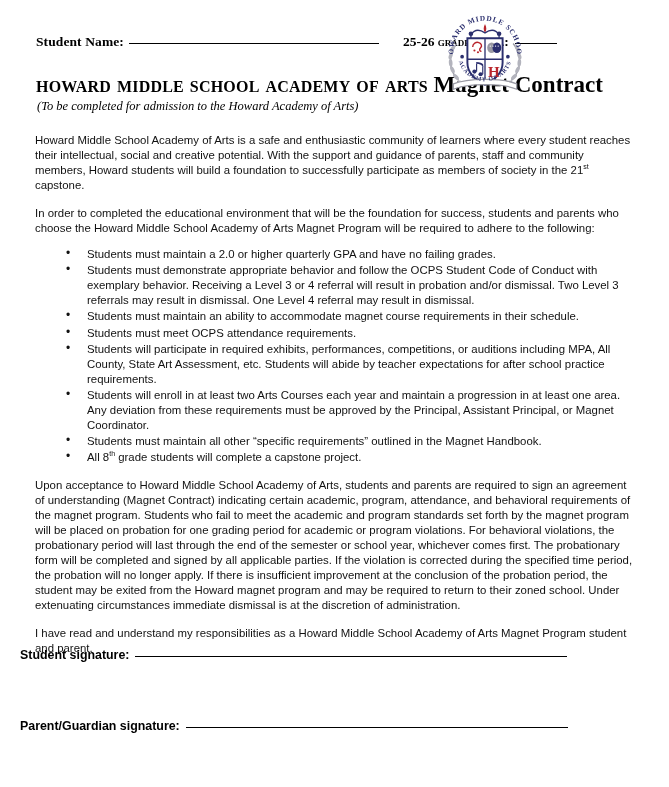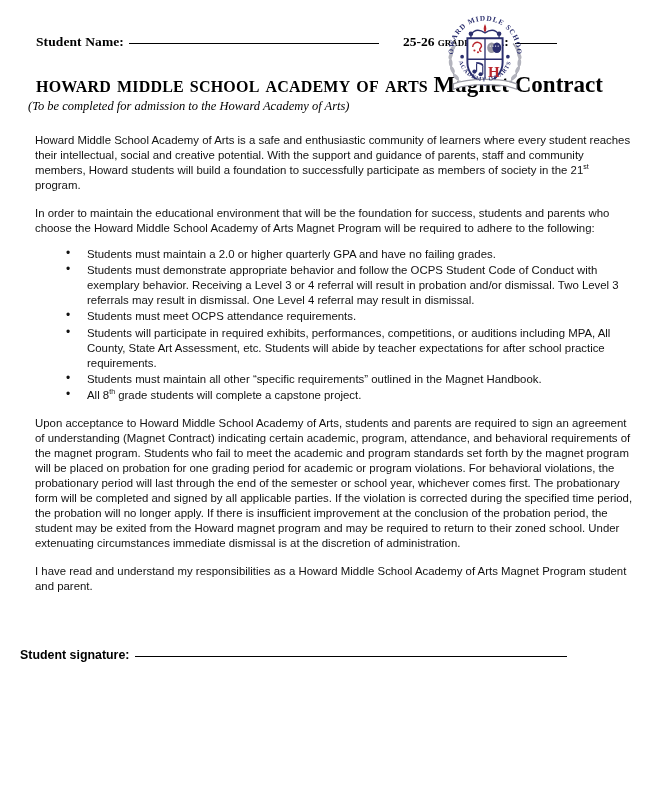--- a/index.html
+++ b/index.html
@@ -69,21 +69,21 @@
   }
   .title .smallcaps {
     font-variant: small-caps;
     text-transform: lowercase;
     letter-spacing: .2px;
   }
   .title .plain { font-variant: normal; }
 
   .subtitle {
     position: absolute;
-    left: 28px;
+    left: 37px;
     top: 99px;
     font-family: "Liberation Serif", "DejaVu Serif", serif;
     font-style: italic;
     font-size: 12.5px;
     white-space: nowrap;
   }
 
   
   .crest {
     position: absolute;
@@ -267,40 +267,46 @@
 
       <path d="M14,86 C30,79 70,79 86,86 L86,92 C70,85 30,85 14,92 Z" fill="#ffffff" stroke="#9a9aa4" stroke-width="1.4"></path>
       <text font-family="Liberation Serif, serif" font-size="6.6" font-weight="bold" fill="#2b2f6e" letter-spacing="1.1">
         <textPath href="#arcBot" startOffset="50%" text-anchor="middle">ACADEMY OF ARTS</textPath>
       </text>
     </svg>
   </div>
 
   <div class="body">
 
-    <p><span>Howard Middle School Academy of Arts is a safe and enthusiastic community of learners where every student reaches their intellectual, social and creative potential. With the support and guidance of parents, staff and community members, Howard students will build a foundation to successfully participate as members of society in the 21</span><sup>st</sup><span> program.</span></p>
-
-    <p class="tight">In order to maintain the educational environment that will be the foundation for success, students and parents who choose the Howard Middle School Academy of Arts Magnet Program will be required to adhere to the following:</p>
+    <p><span>Howard Middle School Academy of Arts is a safe and enthusiastic community of learners where every student reaches their intellectual, social and creative potential. With the support and guidance of parents, staff and community members, Howard students will build a foundation to successfully participate as members of society in the 21</span><sup>st</sup><span> capstone.</span></p>
+
+    <p class="tight">In order to completed the educational environment that will be the foundation for success, students and parents who choose the Howard Middle School Academy of Arts Magnet Program will be required to adhere to the following:</p>
 
     <ul class="rules">
       <li><span>Students must maintain a 2.0 or higher quarterly GPA and have no failing grades.</span></li>
       <li><span>Students must demonstrate appropriate behavior and follow the OCPS Student Code of Conduct with exemplary behavior.  Receiving a Level 3 or 4 referral will result in probation and/or dismissal. Two Level 3 referrals may result in dismissal. One Level 4 referral may result in dismissal.</span></li>
+      <li><span>Students must maintain an ability to accommodate magnet course requirements in their schedule.</span></li>
       <li><span>Students must meet OCPS attendance requirements.</span></li>
       <li><span>Students will participate in required exhibits, performances, competitions, or auditions including MPA, All County, State Art Assessment, etc. Students will abide by teacher expectations for after school practice requirements.</span></li>
+      <li><span>Students will enroll in at least two Arts Courses each year and maintain a progression in at least one area. Any deviation from these requirements must be approved by the Principal, Assistant Principal, or Magnet Coordinator.</span></li>
       <li><span>Students must maintain all other “specific requirements” outlined in the Magnet Handbook.</span></li>
       <li><span>All 8</span><sup>th</sup><span> grade students will complete a capstone project.</span></li>
     </ul>
 
     <p>Upon acceptance to Howard Middle School Academy of Arts, students and parents are required to sign an agreement of understanding (Magnet Contract) indicating certain academic, program, attendance, and behavioral requirements of the magnet program. Students who fail to meet the academic and program standards set forth by the magnet program will be placed on probation for one grading period for academic or program violations. For behavioral violations, the probationary period will last through the end of the semester or school year, whichever comes first. The probationary form will be completed and signed by all applicable parties. If the violation is corrected during the specified time period, the probation will no longer apply. If there is insufficient improvement at the conclusion of the probation period, the student may be exited from the Howard magnet program and may be required to return to their zoned school.  Under extenuating circumstances immediate dismissal is at the discretion of administration.</p>
 
 
     <p>I have read and understand my responsibilities as a Howard Middle School Academy of Arts Magnet Program student and parent.</p>
   </div>
 
   <div class="sig sig-student">
     <span>Student signature:</span>
     <span class="sig-rule"></span>
   </div>
 
+  <div class="sig sig-parent">
+    <span>Parent/Guardian signature:</span>
+    <span class="sig-rule"></span>
+  </div>
 
   <div class="updated">Updated Feb. 3, 2025</div>
 
 </div>
 
 </body></html>

